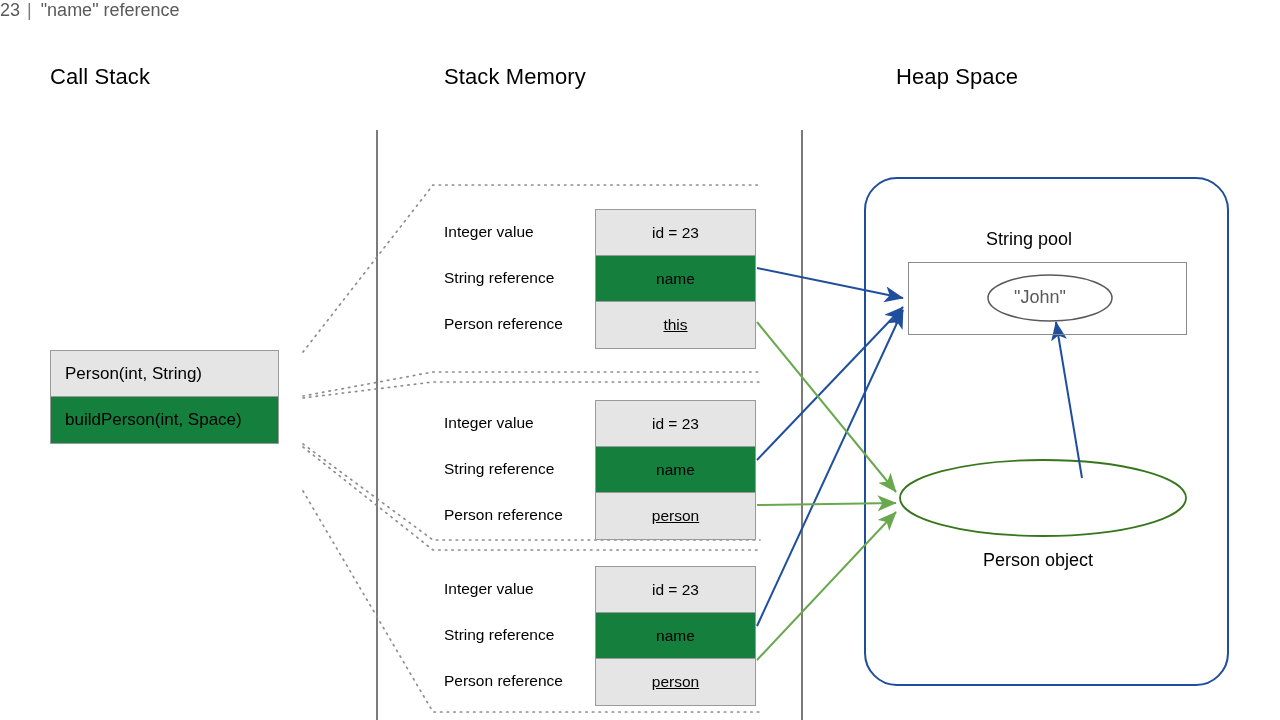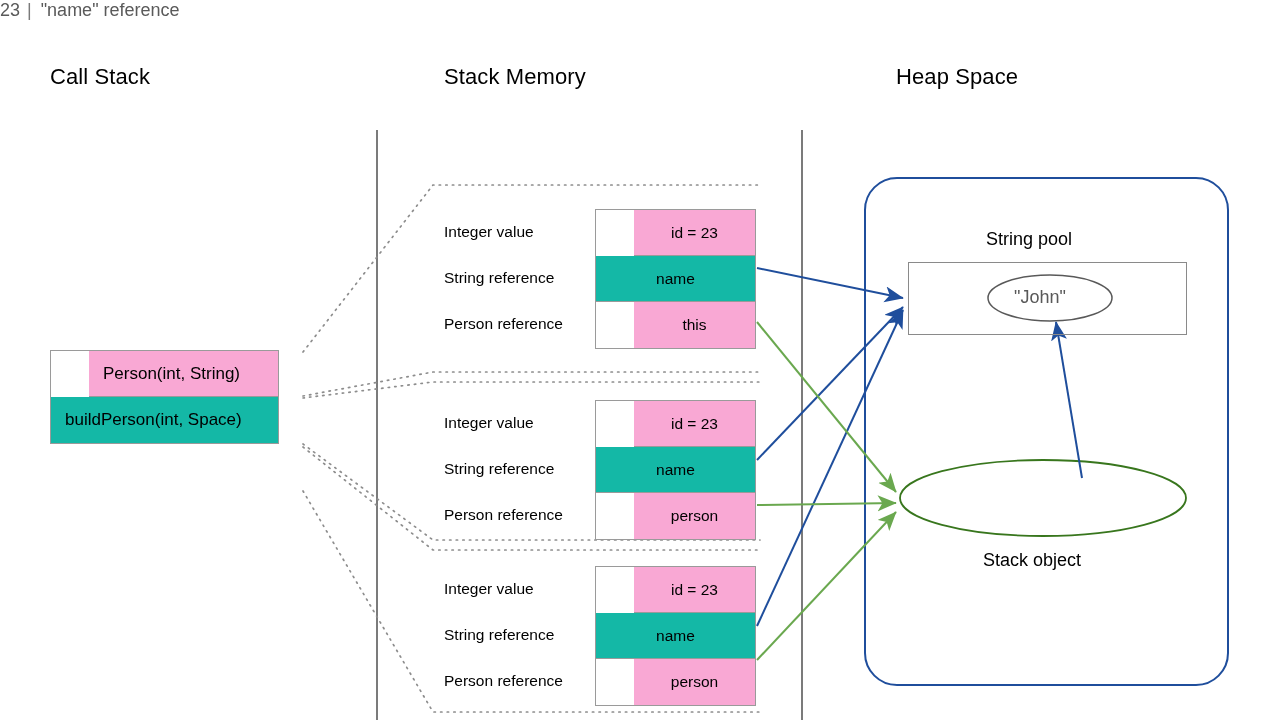--- a/index.html
+++ b/index.html
@@ -47,22 +47,22 @@
   .cs-row {
     height: 46px;
     line-height: 46px;
     padding-left: 14px;
     font-size: 17px;
     box-sizing: border-box;
     border-bottom: 1px solid #9a9a9a;
     white-space: nowrap;
   }
   .cs-row:last-child { border-bottom: none; }
-  .fill-blue { background: #f9a8d4; margin-left: 38px; }
-  .fill-white { background: #14b8a6; }
+  .fill-blue { background: #e5e5e5; }
+  .fill-white { background: #15803d; }
 
   
   .frame {
     position: absolute;
     left: 444px;
     width: 312px;
     height: 140px;
   }
   .frame .labels {
     position: absolute;
@@ -87,21 +87,21 @@
   }
   .frame .val {
     height: 46px;
     line-height: 46px;
     text-align: center;
     font-size: 15.5px;
     box-sizing: border-box;
     border-bottom: 1px solid #9a9a9a;
     white-space: nowrap;
   }
-  .frame .val:last-child { border-bottom: none; }
+  .frame .val:last-child { border-bottom: none; text-decoration: underline; }
 
   
   .heap-label {
     position: absolute;
     font-size: 18px;
     white-space: nowrap;
     color: #000;
   }
   .stringpool-box {
     position: absolute;
@@ -231,15 +231,15 @@
     </div>
   </div>
 
   <div class="heap-label" style="left:986px; top:229px;">String pool</div>
   <div class="stringpool-box"></div>
   <div class="ellipse-text john-text">"John"</div>
 
   <div class="person-text">
     <span>23</span><span class="sep">|</span><span>"name" reference</span>
   </div>
-  <div class="heap-label" style="left:983px; top:550px;">Stack object</div>
+  <div class="heap-label" style="left:983px; top:550px;">Person object</div>
 
 </div>
 
 </body></html>

